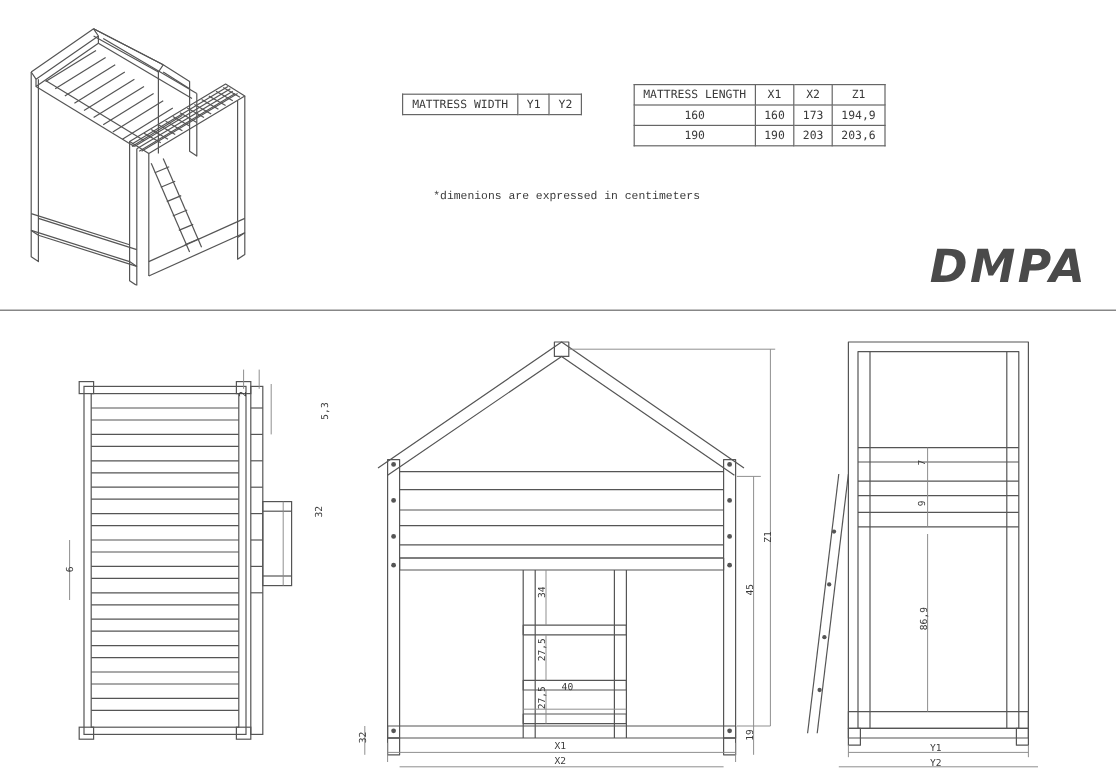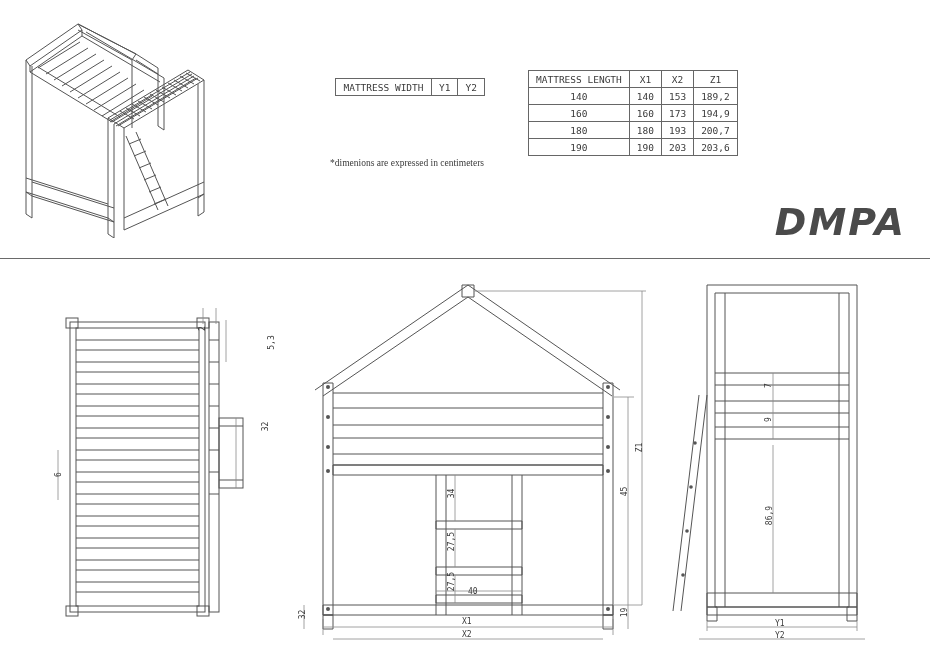--- a/index.html
+++ b/index.html
@@ -32,21 +32,21 @@
   }
 
   
   table { border-collapse: collapse; font-size:9.5px; color:#3a3a3a; }
   table td, table th {
     border:1px solid #666; padding:2px 6px; text-align:center; font-weight:normal;
     font-family:"DejaVu Sans Mono", monospace;
   }
   table th { font-size:9.5px; }
   .tbl-note {
-    font-size:9.5px; color:#3a3a3a; font-family:Liberation Serif, serif;
+    font-size:9.5px; color:#3a3a3a; font-family:Liberation Mono, monospace;margin-left:31px;
   }
   #table-width { left:335px; top:78px; }
   #table-width td.lbl, #table-width th.lbl { text-align:center; min-width:96px; }
   #table-width th, #table-width td { padding:2.5px 7px; }
   #table-length { left:528px; top:70px; }
   #table-length th, #table-length td { padding:2.5px 7px; }
   #table-note { left:330px; top:158px; }
 
   
   #watermark {
@@ -164,36 +164,24 @@
     <thead>
       <tr>
         <th>MATTRESS LENGTH</th>
         <th>X1</th>
         <th>X2</th>
         <th>Z1</th>
       </tr>
     </thead>
     <tbody>
       <tr>
-        <td>140</td>
-        <td>140</td>
-        <td>153</td>
-        <td>189,2</td>
-      </tr>
-      <tr>
         <td>160</td>
         <td>160</td>
         <td>173</td>
         <td>194,9</td>
-      </tr>
-      <tr>
-        <td>180</td>
-        <td>180</td>
-        <td>193</td>
-        <td>200,7</td>
       </tr>
       <tr>
         <td>190</td>
         <td>190</td>
         <td>203</td>
         <td>203,6</td>
       </tr>
     </tbody>
   </table>
 
@@ -340,21 +328,21 @@
         <line x1="33" y1="352" x2="323" y2="352"></line>
         <line x1="43" y1="364" x2="313" y2="364"></line>
         <line x1="146" y1="316" x2="232" y2="316"></line>
 
         <line x1="14" y1="330" x2="14" y2="354"></line>
       </g>
     </svg>
     <div class="dimtxt rot" style="left:157px; top:214px;">34</div>
     <div class="dimtxt rot" style="left:152px; top:262px;">27,5</div>
     <div class="dimtxt rot" style="left:152px; top:302px;">27,5</div>
-    <div class="dimtxt" style="left:178px; top:312px;">40</div>
+    <div class="dimtxt" style="left:178px; top:293px;">40</div>
     <div class="dimtxt rot" style="left:330px; top:212px;">45</div>
     <div class="dimtxt rot" style="left:345px; top:168px;">Z1</div>
     <div class="dimtxt rot" style="left:330px; top:333px;">19</div>
     <div class="dimtxt rot" style="left:8px; top:335px;">32</div>
     <div class="dimtxt" style="left:172px; top:342px;">X1</div>
     <div class="dimtxt" style="left:172px; top:355px;">X2</div>
   </div>
 
   <div class="abs" style="left:665px; top:275px; width:250px; height:370px;">
     <svg viewBox="0 0 250 370" width="250" height="370">

